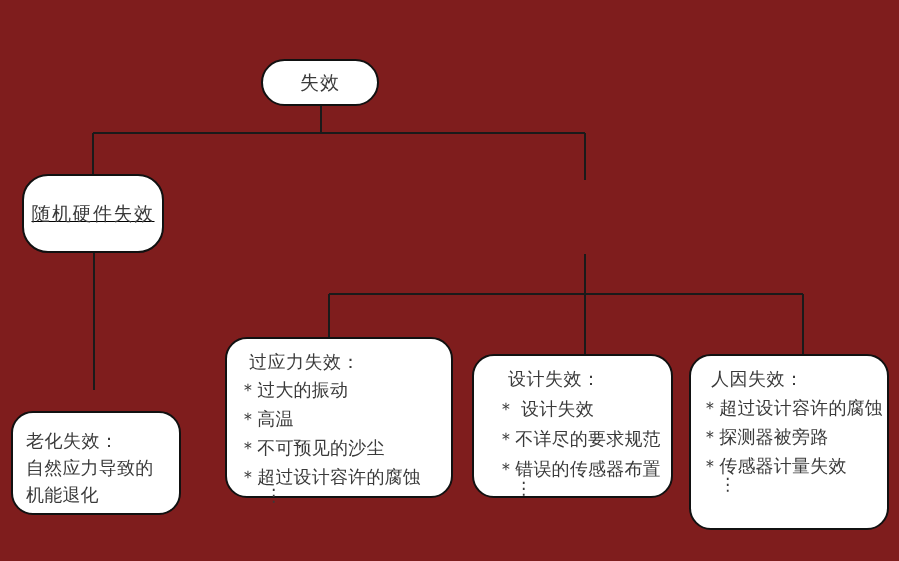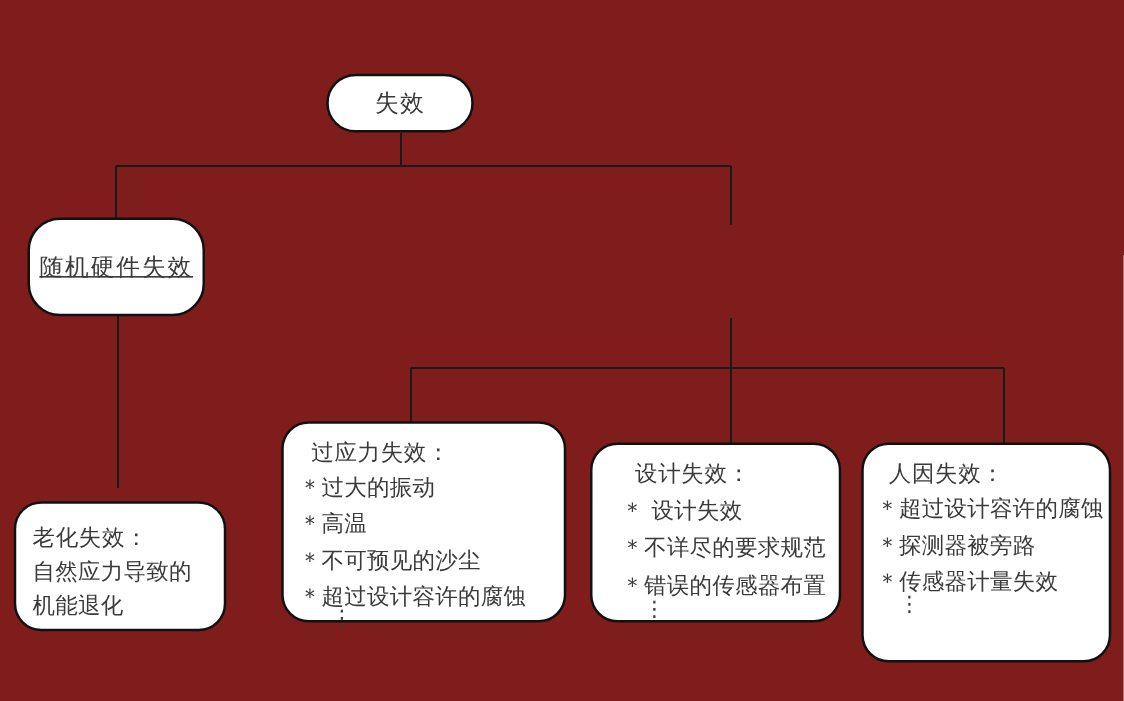--- a/index.html
+++ b/index.html
@@ -81,21 +81,21 @@
     color: #3a3a3a;
     font-size: 17px;
     line-height: 0.9;
   }
 
   
   #node-root      { left: 261px; top: 59px;  width: 118px; height: 47px; }
   #node-random    { left: 22px;  top: 174px; width: 142px; height: 79px; text-decoration: underline; }
   #node-system    { left: 526px; top: 179px; width: 120px; height: 75px; }
 
-  #node-aging     { left: 11px;  top: 401px; width: 170px; height: 104px;
+  #node-aging     { left: 11px;  top: 411px; width: 170px; height: 104px;
                     padding: 14px 0 0 13px; }
   #node-overstress{ left: 225px; top: 337px; width: 228px; height: 161px;
                     padding: 11px 0 0 12px; }
   #node-design    { left: 472px; top: 354px; width: 201px; height: 144px;
                     padding: 11px 0 0 23px; }
   #node-human     { left: 689px; top: 354px; width: 200px; height: 176px;
                     padding: 11px 0 0 10px; }
 
   #node-aging .leaf-head,
   #node-aging .leaf-line { line-height: 27px; }

